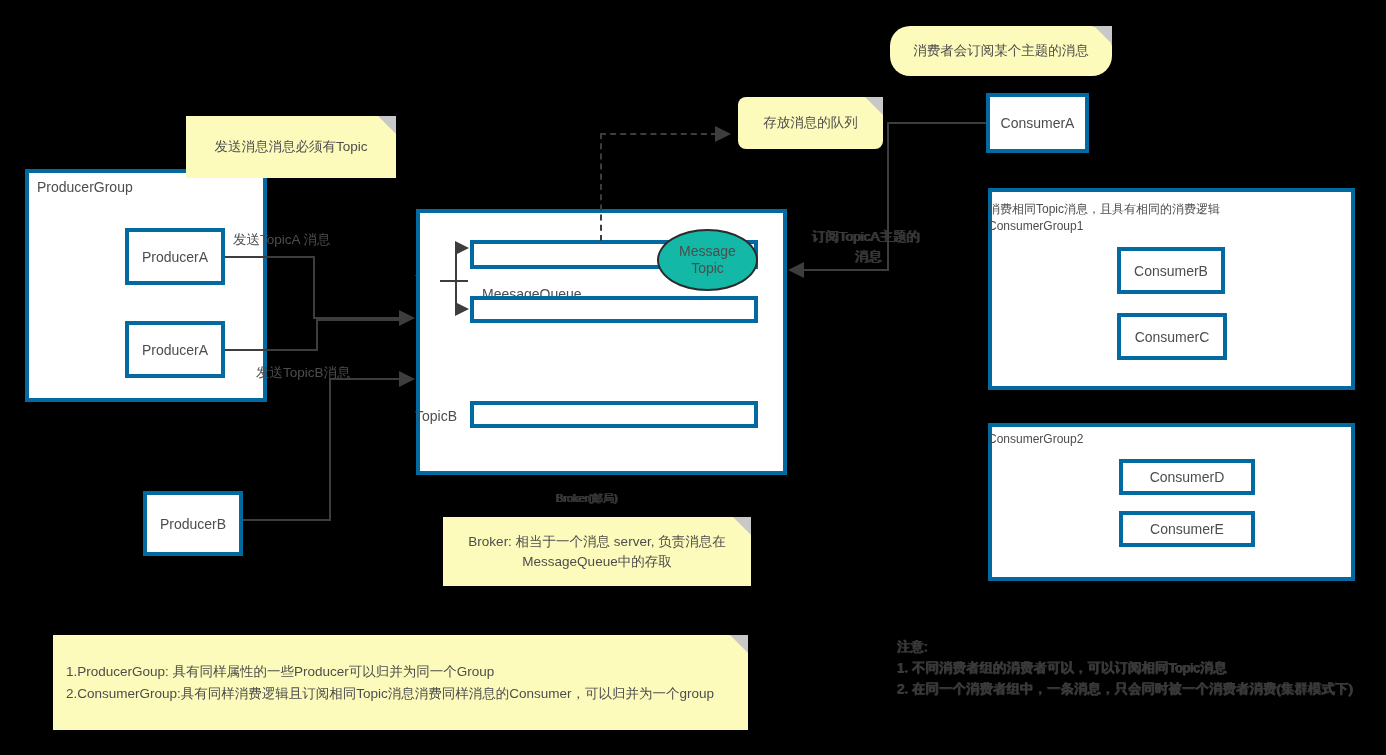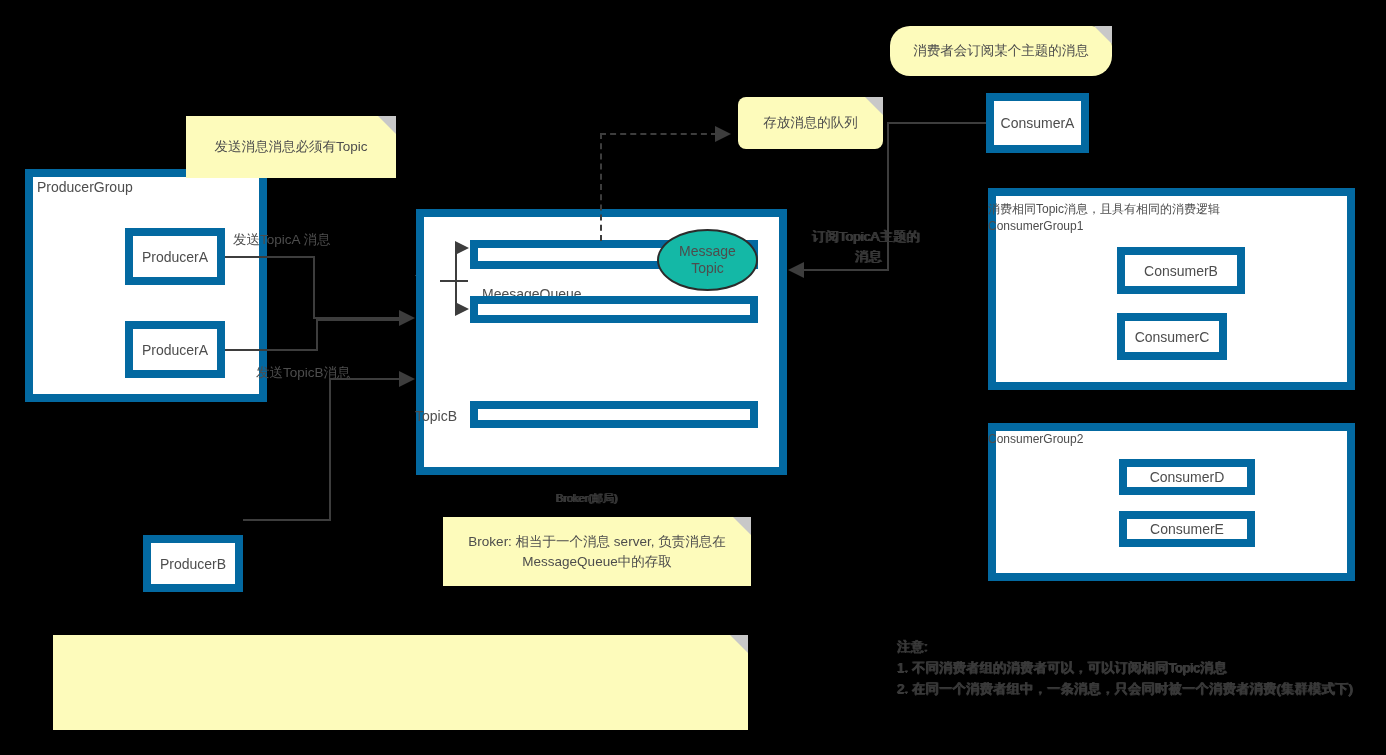--- a/index.html
+++ b/index.html
@@ -6,21 +6,21 @@
   #canvas{
     position:relative;
     width:1386px;height:755px;
     background:#000;
     font-family:"Liberation Sans","DejaVu Sans",sans-serif;
     overflow:hidden;
   }
   .box{
     position:absolute;
     background:#ffffff;
-    border:8px solid #0369a1;
+    border:4px solid #0369a1;
     box-sizing:border-box;
   }
   .box-label{
     position:absolute;
     color:#4d4d4d;
     font-size:14px;
     white-space:nowrap;
   }
   .centered{
     display:flex;align-items:center;justify-content:center;
@@ -137,21 +137,21 @@
 
   <div class="line hline" style="left:225px;top:349px;width:93px;"></div>
   <div class="line vline" style="left:316px;top:319px;height:32px;"></div>
   <div class="line hline" style="left:316px;top:319px;width:87px;"></div>
   <div class="arrow-r" style="left:399px;top:310px;"></div>
 
   <div class="edge-label" style="left:233px;top:231px;">发送TopicA 消息</div>
   <div class="edge-label" style="left:256px;top:364px;">发送TopicB消息</div>
   <div class="edge-label" style="left:371px;top:272px;margin-left:44px;">TopicA</div>
 
-  <div class="box centered" style="left:143px;top:491px;width:100px;height:57px;margin-top:44px;">
+  <div class="box centered" style="left:143px;top:491px;width:100px;height:65px;">
     <span>ProducerB</span>
   </div>
   <div class="line hline" style="left:243px;top:519px;width:88px;"></div>
   <div class="line vline" style="left:329px;top:378px;height:143px;"></div>
   <div class="line hline" style="left:329px;top:378px;width:74px;"></div>
   <div class="arrow-r" style="left:399px;top:371px;"></div>
 
   <div class="note" style="left:186px;top:116px;width:210px;height:62px;">
     <span class="fold"></span>
     <span class="note-inner">发送消息消息必须有Topic</span>
@@ -206,21 +206,21 @@
   <div class="arrow-l" style="left:788px;top:262px;"></div>
 
   <div class="edge-label bold" style="left:812px;top:228px;">订阅TopicA主题的</div>
   <div class="edge-label bold" style="left:855px;top:248px;">消息</div>
 
   <div class="box" style="left:988px;top:188px;width:367px;height:202px;"></div>
   <div class="group-title" style="left:988px;top:201px;width:367px;">
     <span>消费相同Topic消息，且具有相同的消费逻辑</span><br>
     <span>ConsumerGroup1</span>
   </div>
-  <div class="box centered" style="left:1117px;top:247px;width:128px;height:47px;">
+  <div class="box centered" style="left:1117px;top:247px;width:108px;height:47px;">
     <span>ConsumerB</span>
   </div>
   <div class="box centered" style="left:1117px;top:313px;width:110px;height:47px;">
     <span>ConsumerC</span>
   </div>
 
   <div class="box" style="left:988px;top:423px;width:367px;height:158px;"></div>
   <div class="group-title" style="left:988px;top:431px;width:367px;">
     <span>ConsumerGroup2</span>
   </div>
@@ -234,19 +234,21 @@
   <div class="note" style="left:443px;top:517px;width:308px;height:69px;">
     <span class="fold"></span>
     <span class="note-inner">
       <span>Broker: 相当于一个消息 server, 负责消息在</span><br>
       <span>MessageQueue中的存取</span>
     </span>
   </div>
 
   <div class="note" style="left:53px;top:635px;width:695px;height:95px;justify-content:flex-start;">
     <span class="fold"></span>
+    <span class="note-inner" style="white-space:pre;text-align:left;padding-left:13px;line-height:1.6;">1.ProducerGoup: 具有同样属性的一些Producer可以归并为同一个Group
+2.ConsumerGroup:具有同样消费逻辑且订阅相同Topic消息消费同样消息的Consumer，可以归并为一个group</span>
   </div>
 
   <div class="footnote" style="left:897px;top:637px;">注意:
 1. 不同消费者组的消费者可以，可以订阅相同Topic消息
 2. 在同一个消费者组中，一条消息，只会同时被一个消费者消费(集群模式下)</div>
 
 </div>
 
 </body></html>

